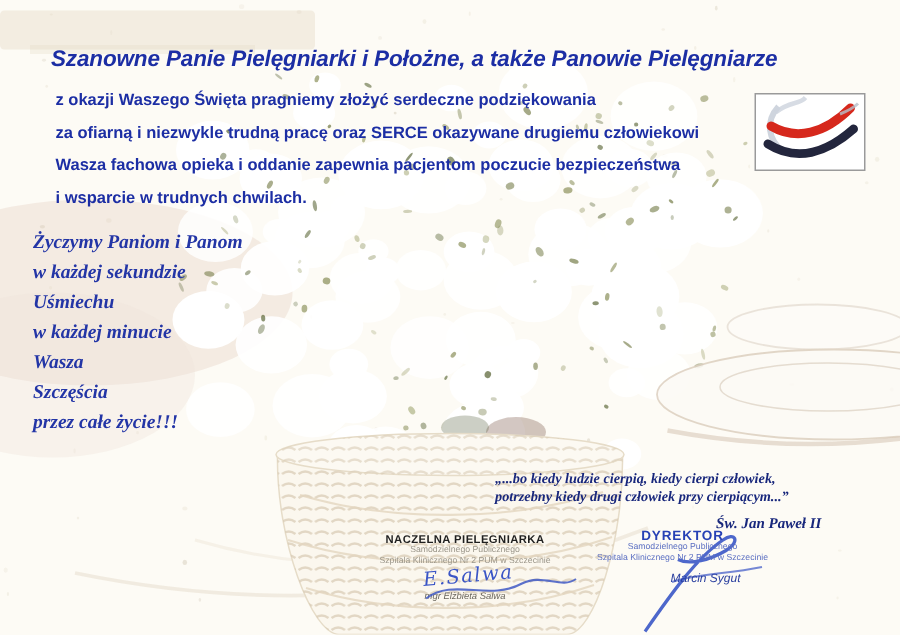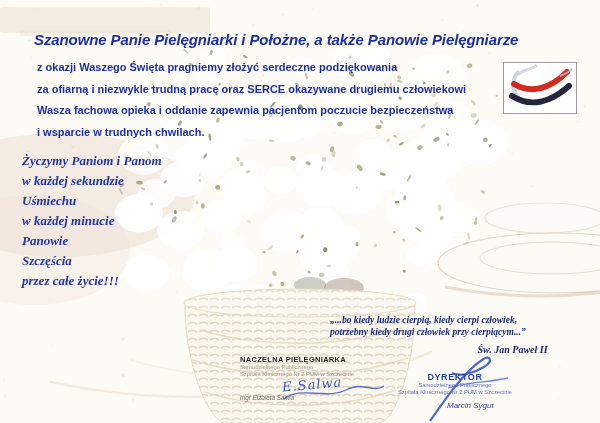--- a/index.html
+++ b/index.html
@@ -35,32 +35,32 @@
     font-family:"Liberation Serif",serif;
     font-style:italic;font-weight:bold;font-size:9.5px;
     color:#18277c;line-height:12px;
   }
   .quote-attr{
     left:420px;top:344px;width:185px;text-align:center;
     font-family:"Liberation Serif",serif;
     font-style:italic;font-weight:bold;font-size:10px;color:#18277c;
   }
 
-  .sig-left{left:240px;top:355px;width:140px;text-align:left;z-index:3;position:absolute;}
+  .sig-left{left:240px;top:355px;width:140px;text-align:center;z-index:3;position:absolute;}
   .sig-left .role{font-size:7.5px;font-weight:bold;color:#1f1f1f;letter-spacing:.3px;}
   .sig-left .org{font-size:5.8px;color:#9b968a;line-height:6.8px;}
   .sig-left .signer{font-size:6.3px;font-style:italic;color:#6b675e;margin-top:16px;}
   .script-sig{
     position:absolute;left:42px;top:22px;z-index:4;
     font-family:"DejaVu Serif",serif;font-style:italic;
     font-size:13px;color:#3a55c6;transform:rotate(-5deg);
     letter-spacing:1px;white-space:nowrap;
   }
 
-  .sig-right{left:385px;top:372px;width:140px;text-align:center;z-index:3;position:absolute;color:#2741b5;}
+  .sig-right{left:385px;top:352px;width:140px;text-align:center;z-index:3;position:absolute;color:#2741b5;}
   .sig-right .role{font-size:9px;font-weight:bold;letter-spacing:.6px;color:#2741b5;}
   .sig-right .org{font-size:5.8px;color:#5b6fc2;line-height:6.8px;}
   .sig-right .signer{
     position:absolute;left:62px;top:29px;
     font-size:8px;font-style:italic;color:#2a3f9f;white-space:nowrap;
   }
   #pen-stroke{position:absolute;left:408px;top:352px;z-index:2;pointer-events:none;}
   #flourish{position:absolute;left:278px;top:381px;z-index:4;pointer-events:none;}
 
   .logo{
@@ -376,21 +376,21 @@
   <div class="txt intro-line" style="top:83px">za ofiarną i niezwykle trudną pracę oraz SERCE okazywane drugiemu człowiekowi</div>
   <div class="txt intro-line" style="top:104px">Wasza fachowa opieka i oddanie zapewnia pacjentom poczucie bezpieczeństwa</div>
   <div class="txt intro-line" style="top:126px">i wsparcie w trudnych chwilach.</div>
 </div>
 
 <div class="wishes">
   <div>Życzymy Paniom i Panom</div>
   <div>w każdej sekundzie</div>
   <div>Uśmiechu</div>
   <div>w każdej minucie</div>
-  <div>Panowie</div>
+  <div>Wasza</div>
   <div>Szczęścia</div>
   <div>przez całe życie!!!</div>
 </div>
 
 <div class="txt quote">
   <div>„...bo kiedy ludzie cierpią, kiedy cierpi człowiek,</div>
   <div>potrzebny kiedy drugi człowiek przy cierpiącym...”</div>
 </div>
 <div class="txt quote-attr">Św. Jan Paweł II</div>
 

